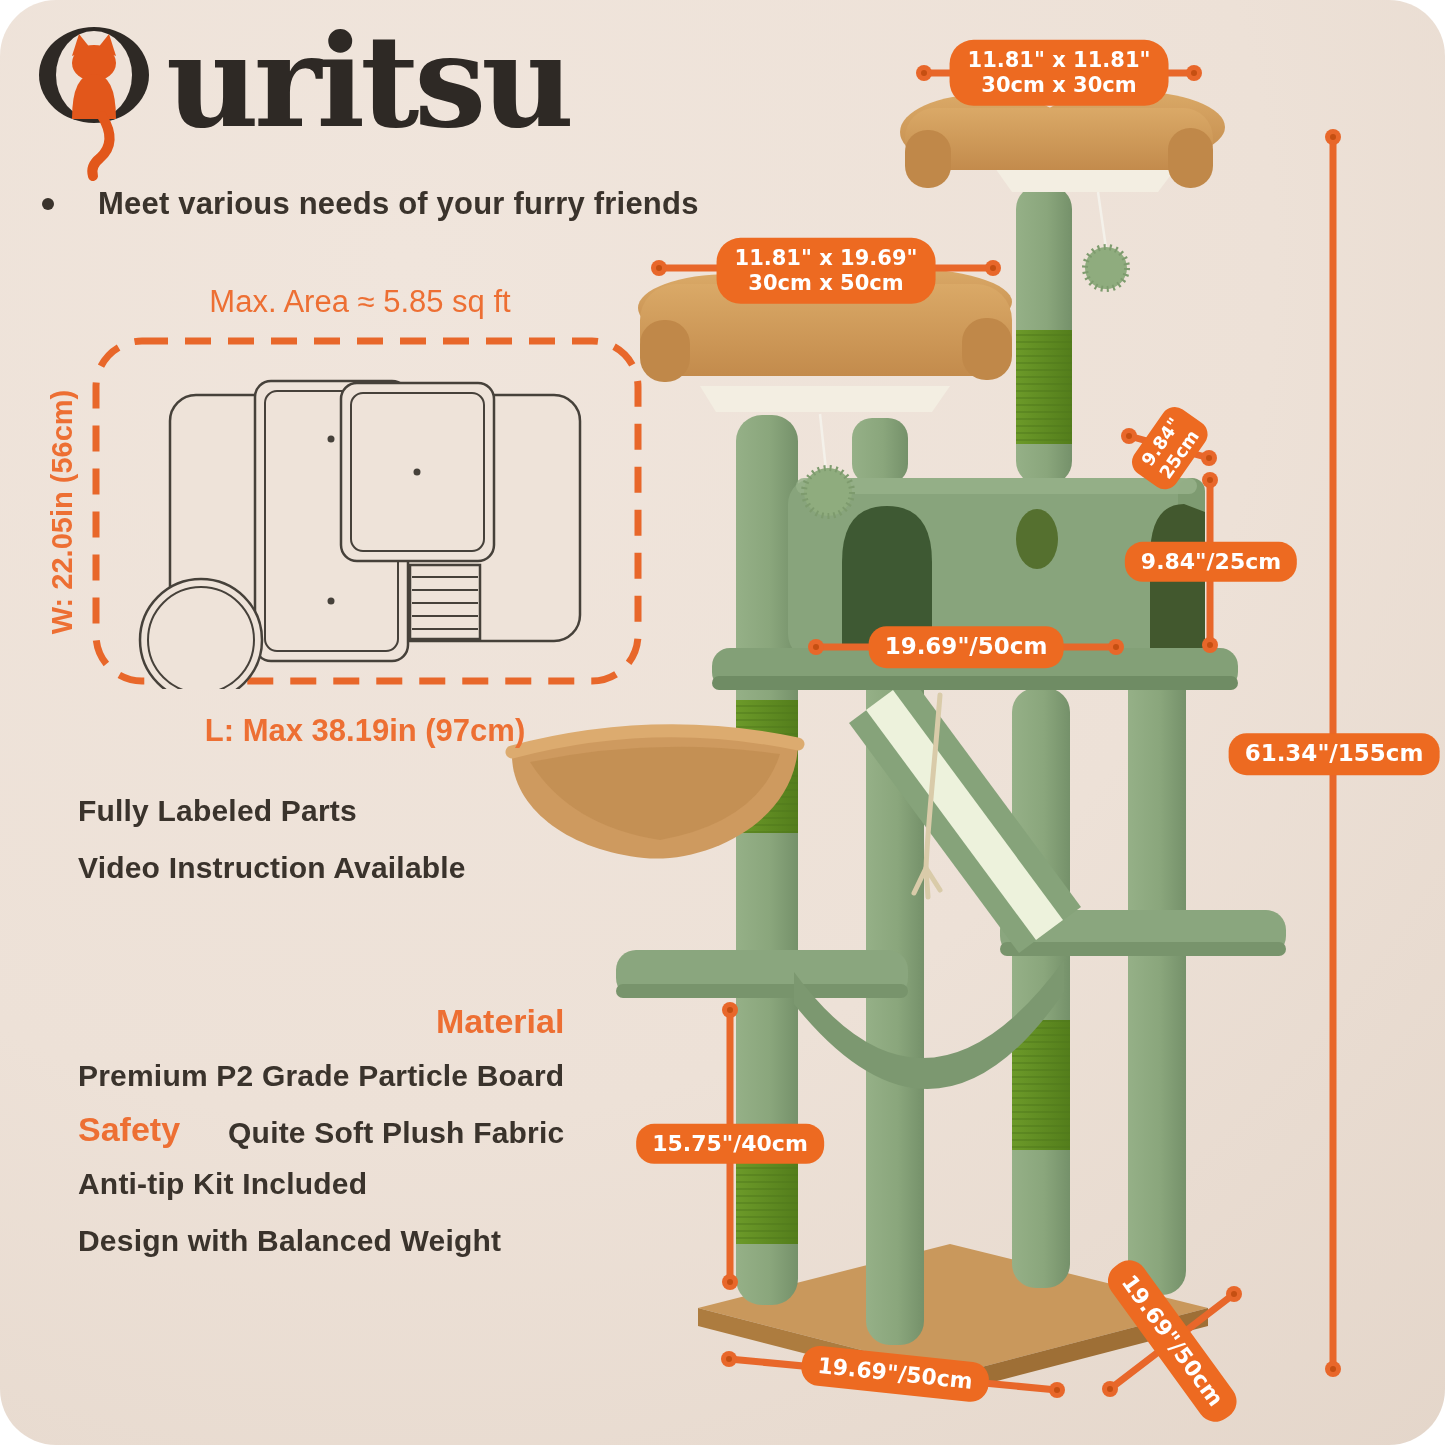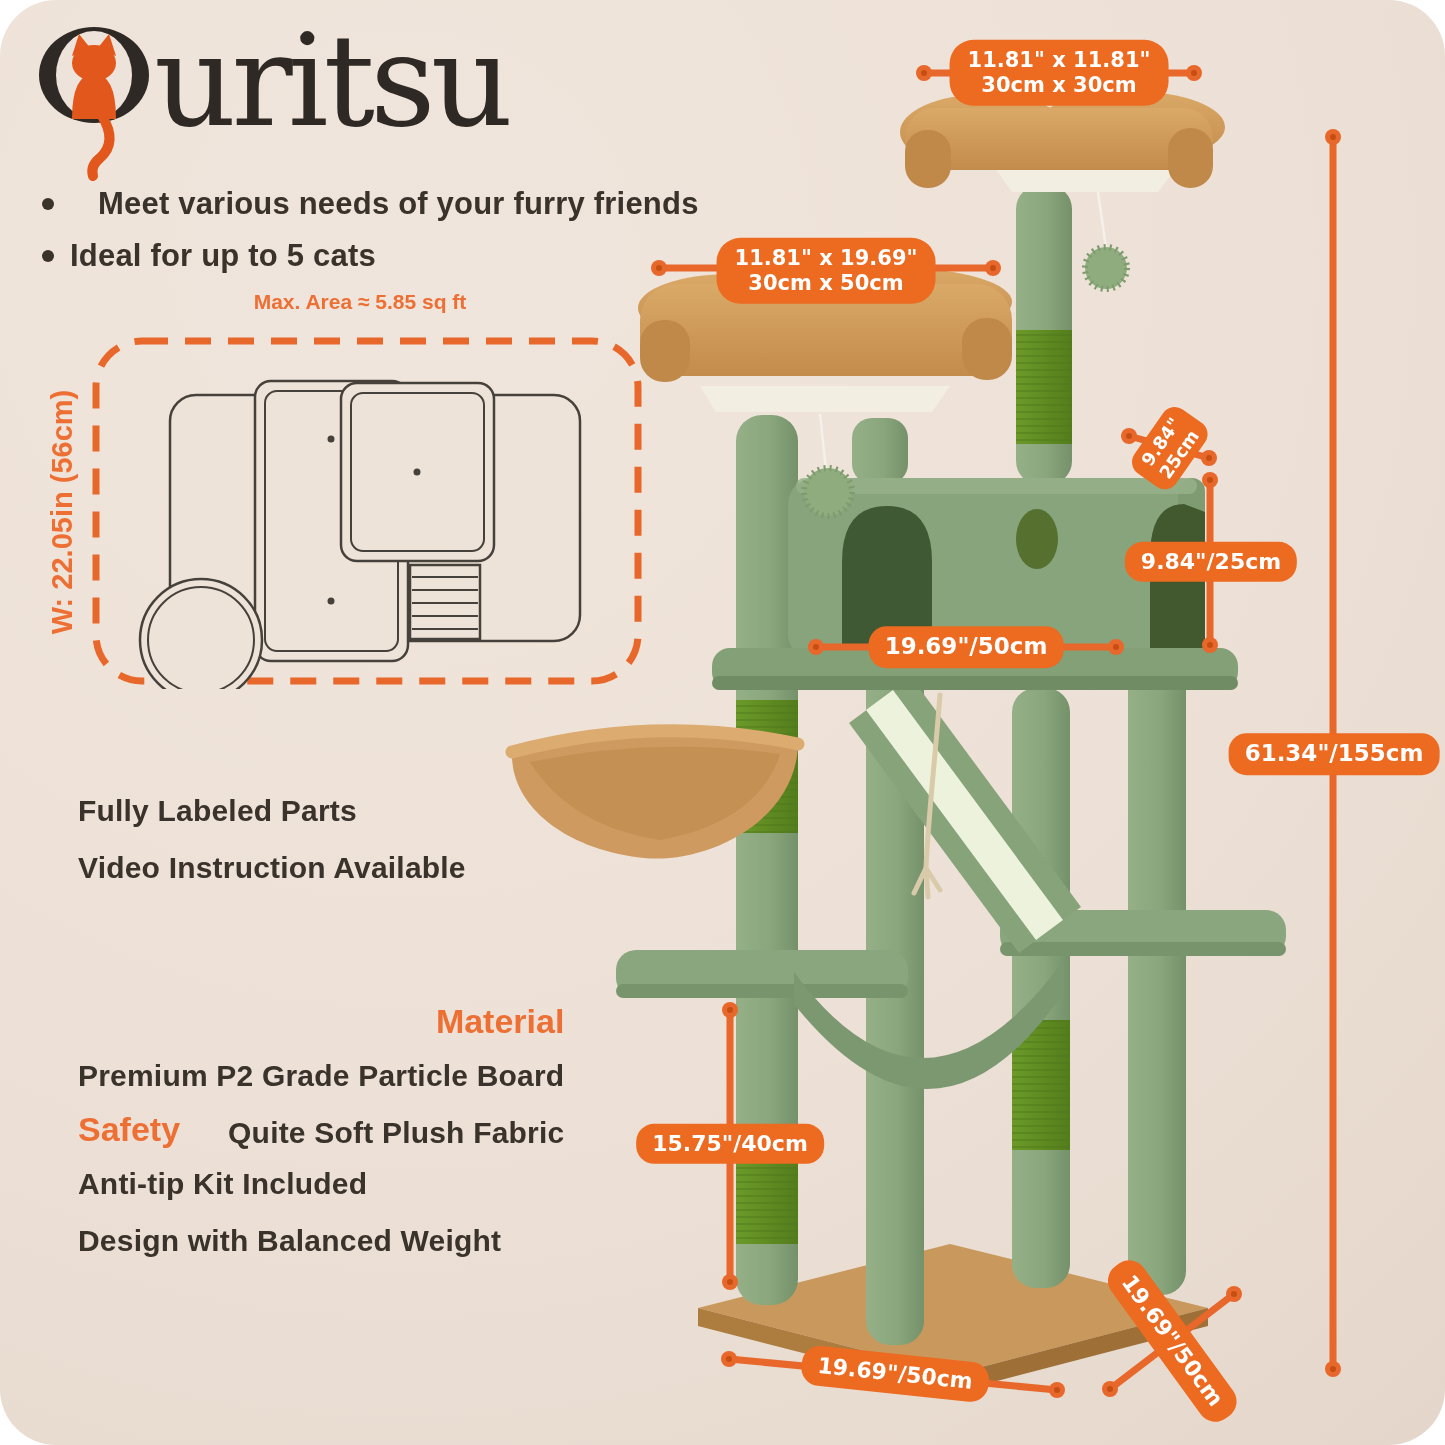--- a/index.html
+++ b/index.html
@@ -4,25 +4,25 @@
 <style>
   html,body{margin:0;padding:0;background:#ffffff;}
   .stage{position:relative;width:1445px;height:1445px;background:#ffffff;overflow:hidden;
          font-family:"Liberation Sans",sans-serif;}
   .card{position:absolute;inset:0;border-radius:56px;overflow:hidden;
         background:radial-gradient(circle at 28% 18%, #F0E5DC 0%, #EDE1D7 55%, #E4D6CA 100%);}
   svg.layer{position:absolute;left:0;top:0;width:1445px;height:1445px;}
   
   .logo{position:absolute;left:36px;top:26px;display:flex;align-items:flex-start;}
   .logo-rest{font-family:"DejaVu Serif",serif;font-size:128px;line-height:1;color:#2E2925;
-             letter-spacing:-5px;margin-left:2px;margin-top:-9px;font-weight:400;}
+             letter-spacing:-5px;margin-left:14px;margin-top:-9px;font-weight:700;}
   .bullet{position:absolute;left:42px;display:flex;align-items:center;gap:16px;}
   .bullet .dot{width:12px;height:12px;border-radius:50%;background:#3A332C;flex:0 0 auto;}
   .bullet .txt{font-size:31px;font-weight:700;color:#3A332C;letter-spacing:.2px;}
-  .fp-title{position:absolute;transform:translate(-50%,-50%);color:#ED6F33;font-weight:700;font-size:21px;white-space:nowrap;}
+  .fp-title{position:absolute;transform:translate(-50%,-50%);color:#ED6F33;font-weight:400;font-size:31px;white-space:nowrap;}
   .fp-l{position:absolute;transform:translate(-50%,-50%);color:#ED6F33;font-weight:700;font-size:31px;white-space:nowrap;}
   .fp-w{position:absolute;transform:translate(-50%,-50%) rotate(-90deg);color:#ED6F33;font-weight:700;font-size:29px;white-space:nowrap;}
   .section{position:absolute;left:78px;}
   .section .hd{font-size:34px;font-weight:700;color:#ED6F33;margin-bottom:18px;}
   .section .it{font-size:30px;font-weight:600;color:#3A332C;margin-bottom:23px;letter-spacing:.2px;}
   
   .pill{position:absolute;background:#ED6A21;color:#ffffff;font-weight:700;white-space:nowrap;
         border-radius:18px;padding:7px 16px;font-size:22px;text-align:center;line-height:1.2;
         transform:translate(-50%,-50%);font-family:"DejaVu Sans",sans-serif;}
   .pill.two{border-radius:24px;padding:8px 18px;font-size:21px;}
@@ -235,24 +235,20 @@
         <path d="M66,90 Q82,116 64,132 Q54,140 57,150" fill="none" stroke="#E2571B" stroke-width="10" stroke-linecap="round"></path>
       </g>
     </svg>
     <span class="logo-rest">uritsu</span>
   </div>
 
   <div class="bullet" style="top:186px;gap:44px;">
     <span class="dot"></span>
     <span class="txt">Meet various needs of your furry friends</span>
   </div>
-  <div class="bullet" style="top:238px;">
-    <span class="dot"></span>
-    <span class="txt">Ideal for up to 5 cats</span>
-  </div>
 
   <div class="fp-title" style="left:360px;top:302px;">Max. Area ≈ 5.85 sq ft</div>
   <svg style="position:absolute;left:88px;top:333px;" width="558" height="356" viewBox="0 0 558 356" aria-hidden="true">
     <rect x="8" y="8" width="542" height="340" rx="46" fill="none" stroke="#E8672A" stroke-width="7" stroke-dasharray="26 17"></rect>
     <g fill="#EEE3D9" stroke="#46413A" stroke-width="2.5">
       <rect x="82" y="62" width="410" height="246" rx="26"></rect>
       <rect x="167" y="48" width="153" height="280" rx="16"></rect>
       <rect x="177" y="58" width="133" height="260" rx="12" fill="none" stroke-width="2"></rect>
       <rect x="253" y="50" width="153" height="178" rx="16"></rect>
       <rect x="263" y="60" width="133" height="158" rx="12" fill="none" stroke-width="2"></rect>
@@ -267,20 +263,21 @@
           <line x1="324" y1="283" x2="390" y2="283"></line>
       <line x1="324" y1="296" x2="390" y2="296"></line>
     </g>
     <g fill="#46413A">
       <circle cx="243" cy="106" r="3.5"></circle>
           <circle cx="243" cy="268" r="3.5"></circle>
           <circle cx="329" cy="139" r="3.5"></circle>
     </g>
   </svg>
   <div class="fp-w" style="left:62px;top:512px;">W: 22.05in (56cm)</div>
+  <div class="fp-l" style="left:365px;top:731px;">L: Max 38.19in (97cm)</div>
 
   <div class="section" style="top:794px;">
     <div class="it">Fully Labeled Parts</div>
     <div class="it">Video Instruction Available</div>
   </div>
   <div class="section" style="top:1002px;text-align:right;">
     <div class="hd">Material</div>
     <div class="it">Premium P2 Grade Particle Board</div>
     <div class="it">Quite Soft Plush Fabric</div>
   </div>

